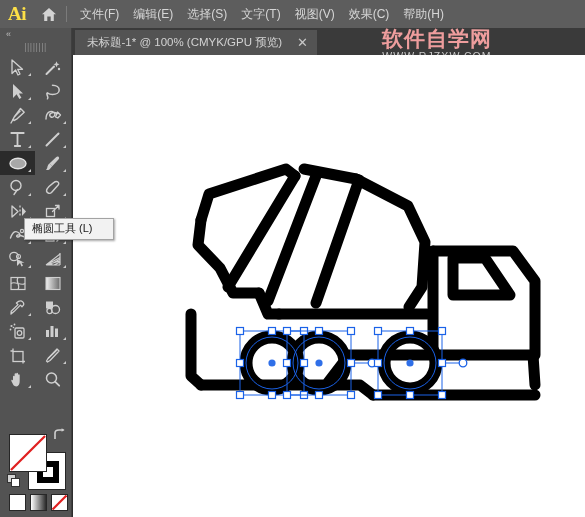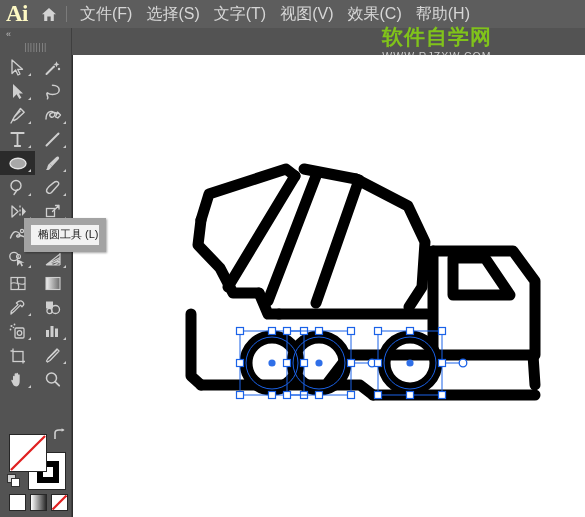--- a/index.html
+++ b/index.html
@@ -27,43 +27,43 @@
     left: 0; top: 0;
     width: 585px; height: 28px;
     background: #5d5d5d;
     display: flex;
     align-items: center;
     box-sizing: border-box;
   }
   .ai-logo {
     width: 34px;
     text-align: center;
-    color: #fef9c3;
-    font-size: 23px;
+    color: #fde047;
+    font-size: 19px;
     font-weight: bold;
     font-family: "Liberation Serif", serif;
     letter-spacing: -0.5px;
     line-height: 28px;
   }
   .home-btn {
     width: 30px;
     height: 28px;
     display: flex;
     align-items: center;
     justify-content: center;
   }
   .menu-div {
     width: 1px;
     height: 16px;
     background: #7b7b7b;
     margin: 0 6px 0 2px;
   }
   .menu-item {
     color: #d6d6d6;
-    font-size: 16px;
+    font-size: 12px;
     padding: 0 7px;
     line-height: 28px;
     white-space: nowrap;
   }
 
   
   .tabstrip {
     position: absolute;
     left: 72px; top: 28px;
     width: 513px; height: 27px;
@@ -94,27 +94,26 @@
 
   
   .watermark {
     position: absolute;
     left: 352px; top: 28px;
     width: 170px;
     text-align: center;
     pointer-events: none;
   }
   .wm-main {
-    color: #84cc16;
+    color: #fca5a5;
     font-size: 21px;
     font-weight: bold;
     letter-spacing: 1px;
     line-height: 22px;
     opacity: 0.93;
-    font-family: Liberation Mono, monospace;
   }
   .wm-sub {
     color: #d9d9d9;
     font-size: 10.5px;
     letter-spacing: 1.1px;
     line-height: 12px;
     opacity: 0.9;
   }
 
   
@@ -180,24 +179,24 @@
     width: 0; height: 0;
     border-left: 3px solid transparent;
     border-bottom: 3px solid #c8c8c8;
   }
 
   
   .tooltip {
     position: absolute;
     left: 24px; top: 190px;
     background: #f2f2f2;
-    border: 7px solid #a3a3a3;
+    border: 1px solid #a3a3a3;
     color: #202020;
     font-size: 11px;
-    padding: 2px 0 3px 7px;
+    padding: 2px 20px 3px 7px;
     white-space: nowrap;
     box-shadow: 1px 1px 2px rgba(0,0,0,0.35);
     z-index: 40;
   }
 
   
   .colorbox {
     position: absolute;
     left: 0; top: 378px;
     width: 72px; height: 111px;
@@ -275,27 +274,34 @@
 
   <div class="menubar">
     <div class="ai-logo">Ai</div>
     <div class="home-btn">
       <svg width="16" height="15" viewBox="0 0 16 15" aria-hidden="true">
         <path d="M8 1 L15 7.2 L12.8 7.2 L12.8 14 L9.7 14 L9.7 9.4 L6.3 9.4 L6.3 14 L3.2 14 L3.2 7.2 L1 7.2 Z" fill="#d3d3d3"></path>
       </svg>
     </div>
     <div class="menu-div"></div>
     <div class="menu-item">文件(F)</div>
+    <div class="menu-item">编辑(E)</div>
     <div class="menu-item">选择(S)</div>
     <div class="menu-item">文字(T)</div>
     <div class="menu-item">视图(V)</div>
     <div class="menu-item">效果(C)</div>
     <div class="menu-item">帮助(H)</div>
   </div>
 
+  <div class="tabstrip">
+    <div class="doctab">
+      <span class="doctab-title">未标题-1* @ 100% (CMYK/GPU 预览)</span>
+      <span class="doctab-close">✕</span>
+    </div>
+  </div>
 
   <div class="watermark">
     <div class="wm-main">软件自学网</div>
     <div class="wm-sub">WWW.RJZXW.COM</div>
   </div>
 
   <div class="canvas">
     <svg class="artwork" width="512" height="461" viewBox="0 0 512 461">
       <g fill="none" stroke="#000000" stroke-width="11" stroke-linecap="round" stroke-linejoin="round">
 

